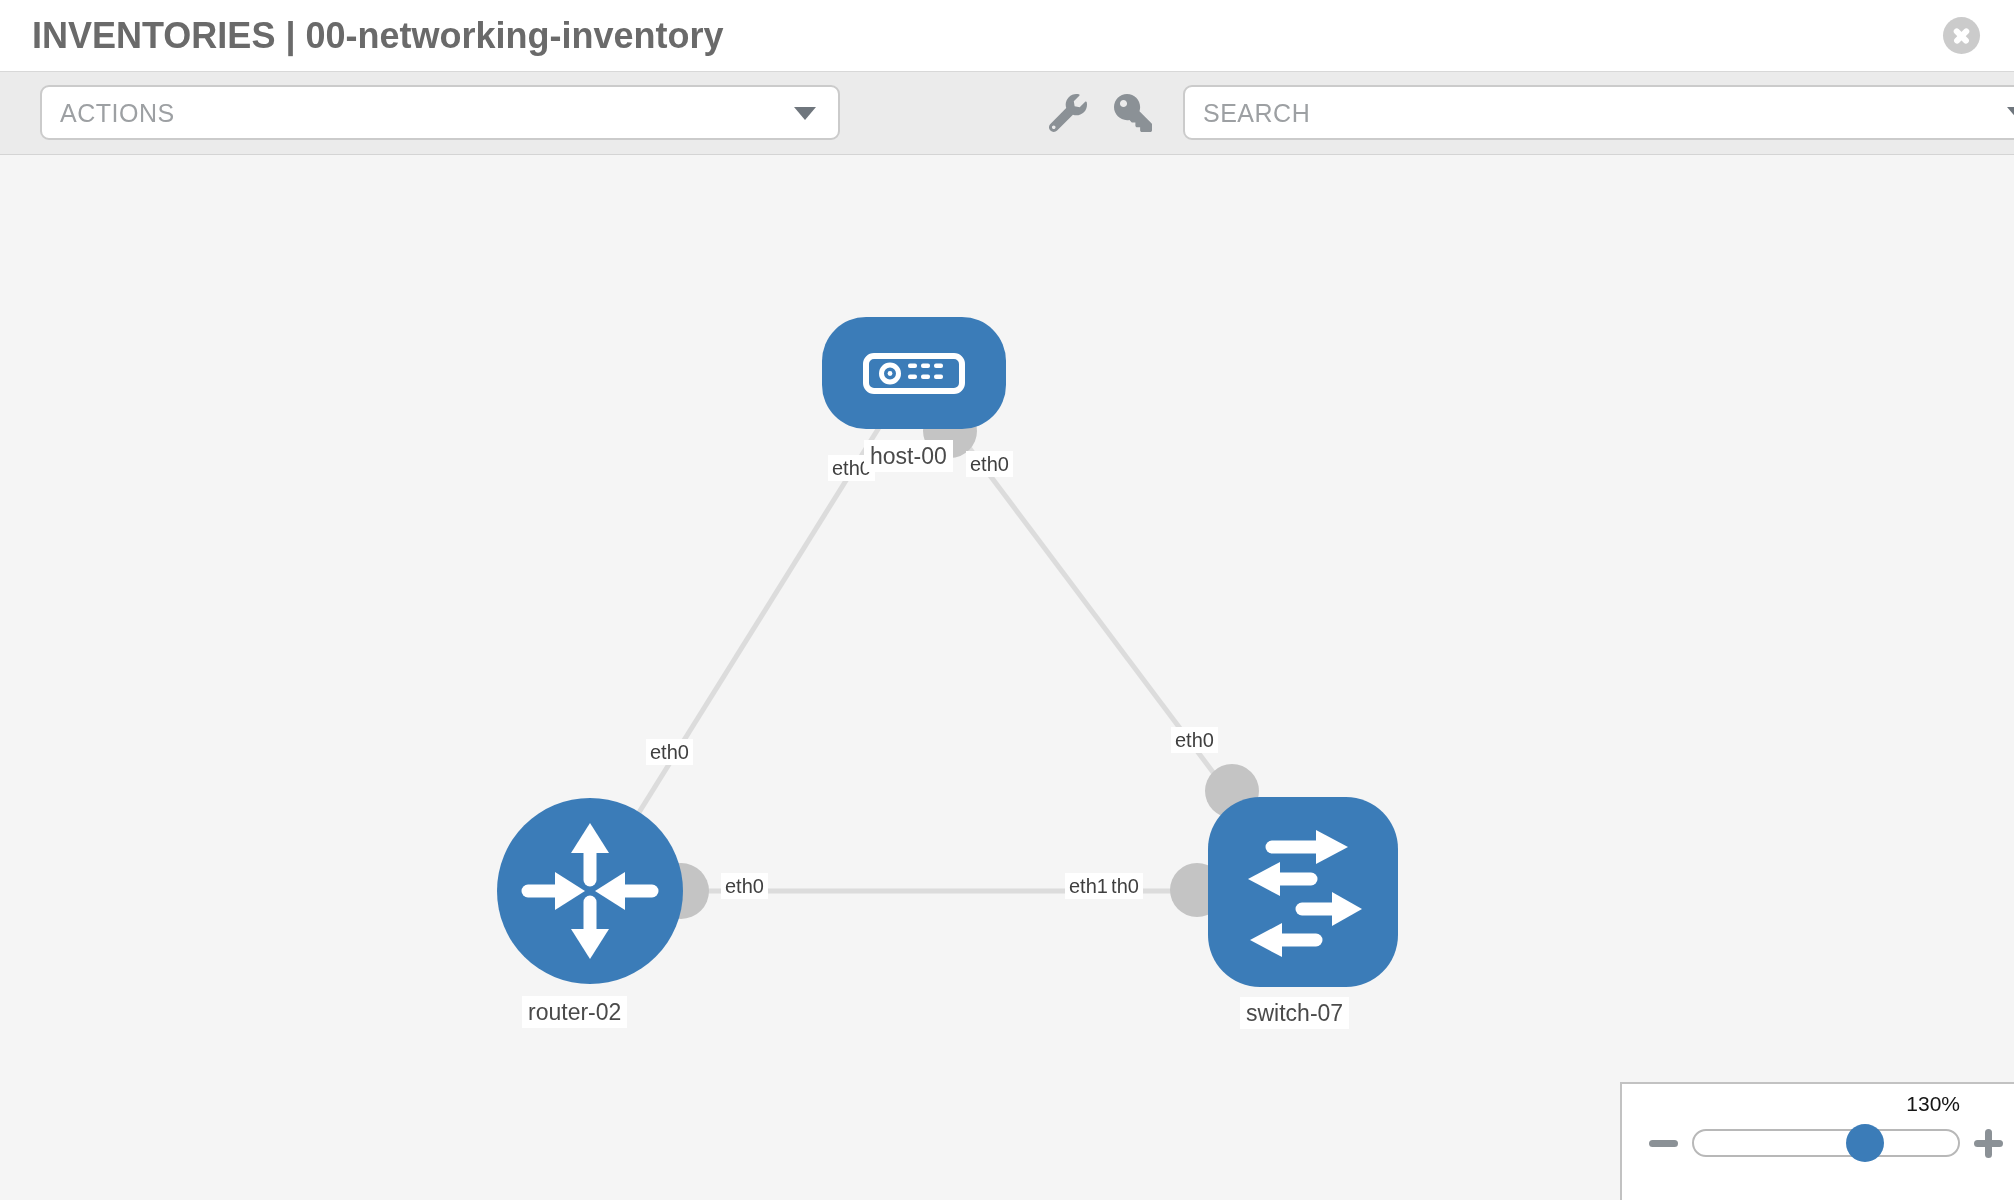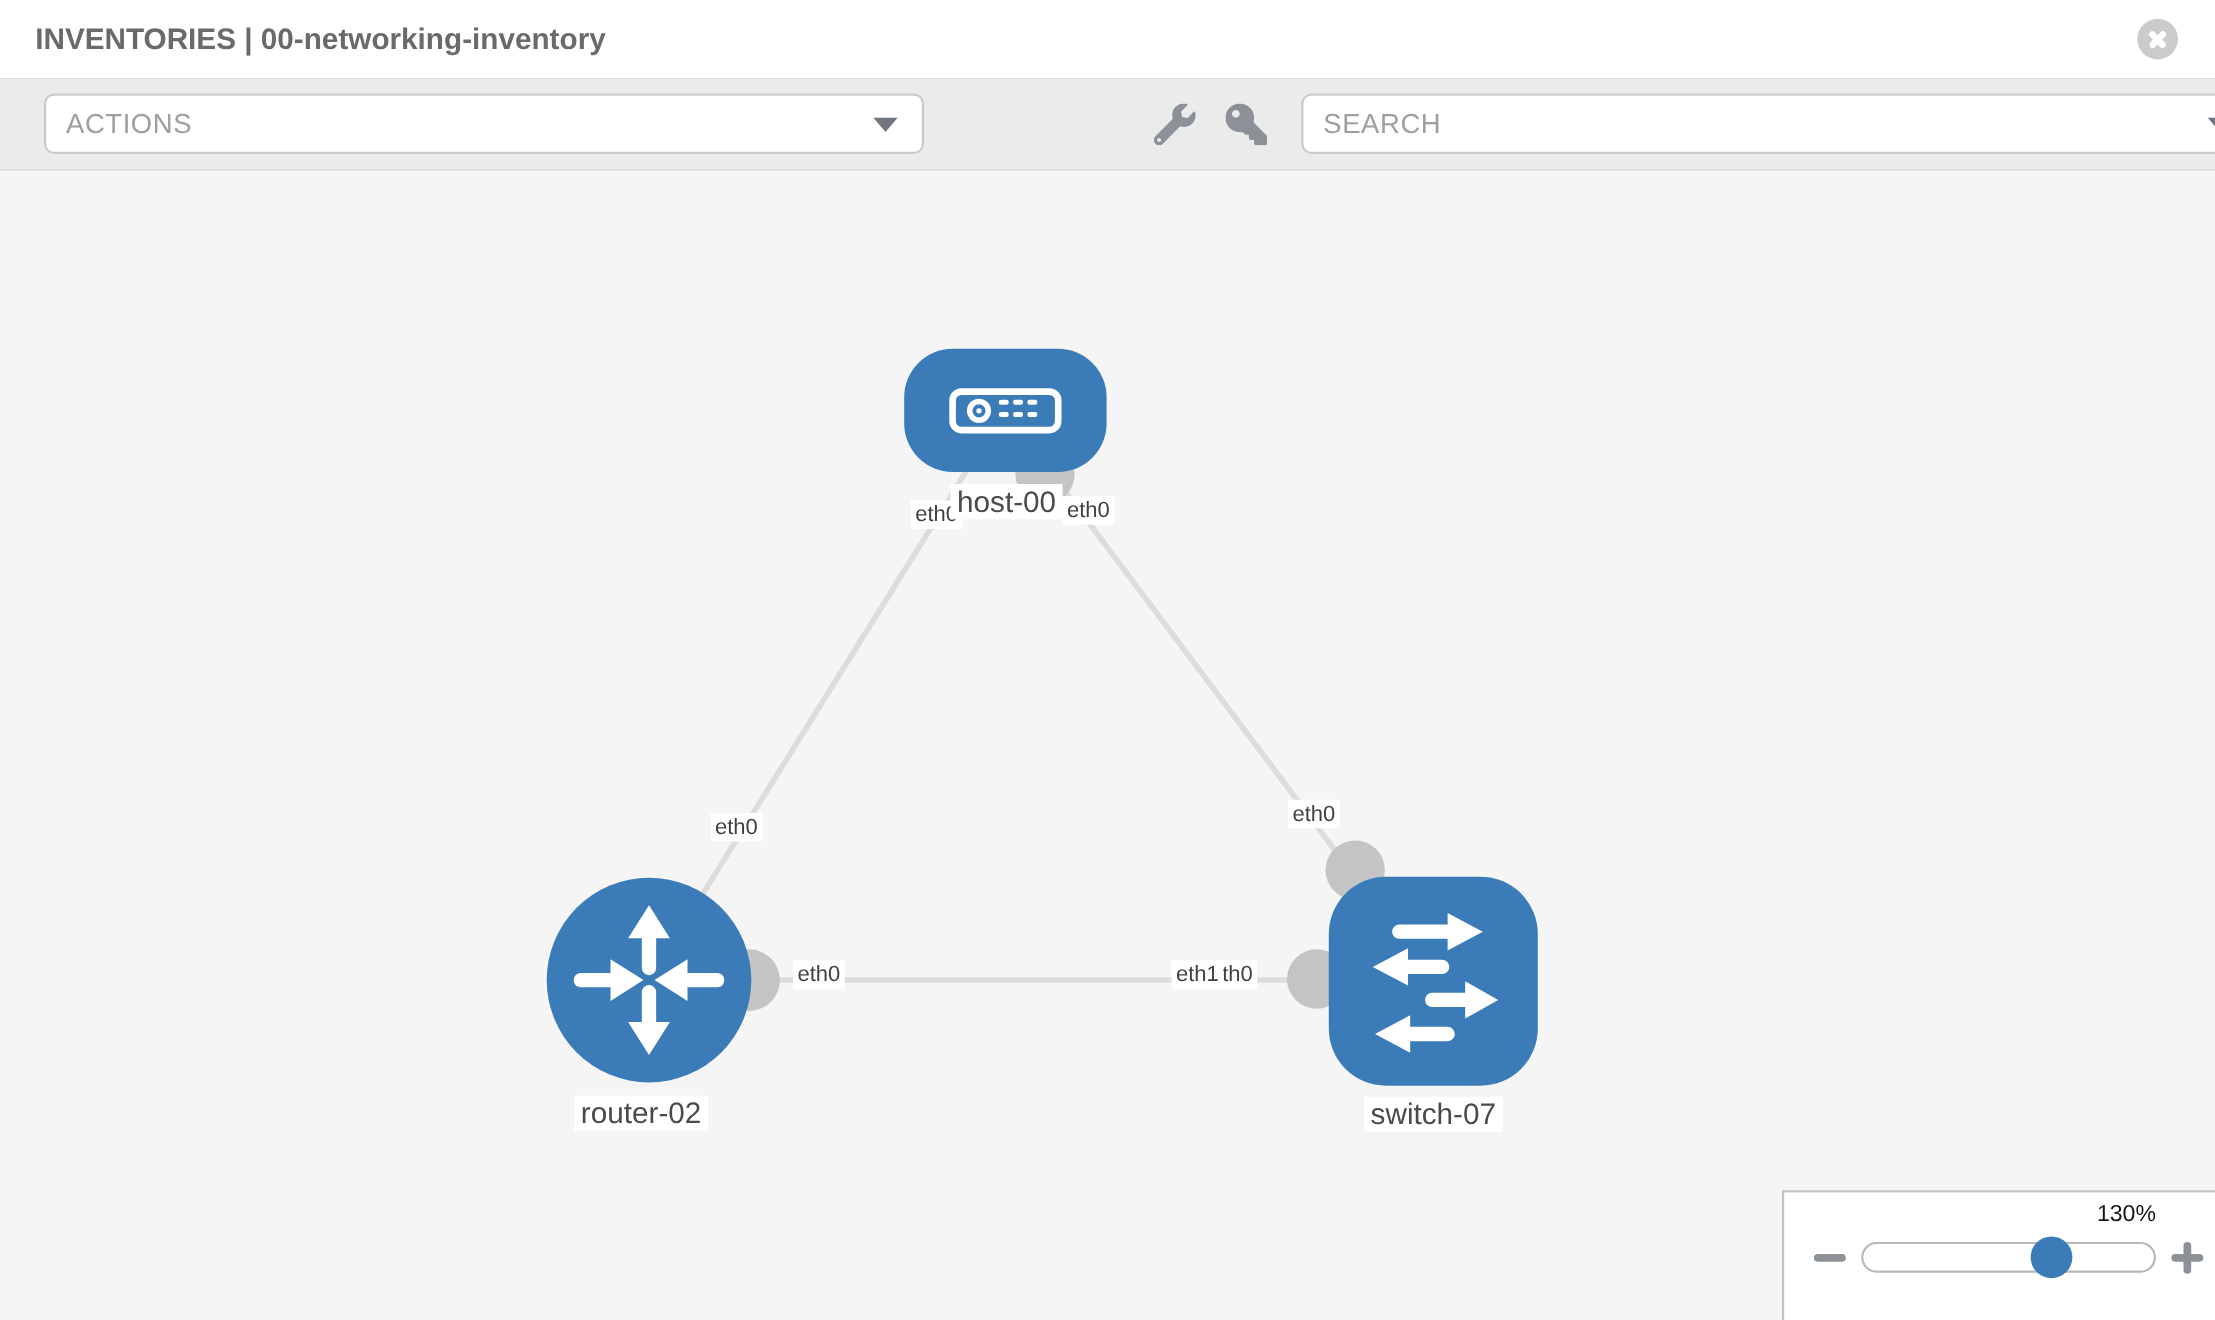--- a/index.html
+++ b/index.html
@@ -8,21 +8,21 @@
     --label-text:#4a4a4a; --title-text:#6a6a6a; --placeholder-text:#9da0a3;
   }
   html,body{margin:0;padding:0;background:#fff;}
   #app{position:relative;width:2014px;height:1200px;overflow:hidden;
        font-family:"Liberation Sans",sans-serif;background:var(--canvas-bg);}
 
   
   .header{position:absolute;top:0;left:0;width:2014px;height:71px;background:#fff;
           border-bottom:1px solid #d8d8d8;z-index:10;}
   .title{position:absolute;left:32px;top:50%;transform:translateY(-50%);
-         font-size:27px;font-weight:bold;color:var(--title-text);white-space:nowrap;}
+         font-size:36px;font-weight:bold;color:var(--title-text);white-space:nowrap;}
   .close-btn{position:absolute;left:1943px;top:17px;width:37px;height:37px;border-radius:50%;
              background:#cbcbcb;cursor:pointer;}
   .xbar{position:absolute;left:9px;top:16px;width:19px;height:5.5px;border-radius:3px;background:#fff;}
   .xbar.a{transform:rotate(45deg);} .xbar.b{transform:rotate(-45deg);}
 
   
   .toolbar{position:absolute;top:72px;left:0;width:2014px;height:82px;background:var(--toolbar-bg);
            border-bottom:1px solid #d4d4d4;z-index:10;}
   .select{position:absolute;top:13px;height:55px;background:#fff;border:2px solid #cbcbcb;
           border-radius:9px;box-sizing:border-box;cursor:pointer;}
@@ -38,21 +38,21 @@
 
   
   .canvas{position:absolute;top:155px;left:0;width:2014px;height:1045px;background:var(--canvas-bg);}
   .topo{position:absolute;top:0;left:0;z-index:1;}
   .node-fill{fill:var(--node-blue);}
   .port{fill:var(--port-gray);}
   .edge{stroke:var(--edge-gray);stroke-width:5px;}
 
   
   .chip{position:absolute;background:#fff;white-space:nowrap;z-index:3;}
-  .node-chip{font-size:27px;line-height:32px;padding:0 6px;color:var(--label-text);}
+  .node-chip{font-size:23px;line-height:32px;padding:0 6px;color:var(--label-text);}
   .if-chip{font-size:20px;line-height:26px;padding:0 4px;color:#3f3f3f;}
 
   
   .zoom-panel{position:absolute;left:1620px;top:1082px;width:420px;height:142px;background:#fff;
               border:2px solid #c2c2c2;z-index:6;}
   .zoom-level{position:absolute;left:70px;top:8px;width:268px;text-align:right;
               font-size:21px;color:#151515;}
   .zbar{position:absolute;background:var(--icon-gray);border-radius:3.5px;}
   .zoom-minus{left:27px;top:56px;width:29px;height:7px;cursor:pointer;}
   .zoom-track{position:absolute;left:70px;top:45px;width:268px;height:28px;background:#fff;

